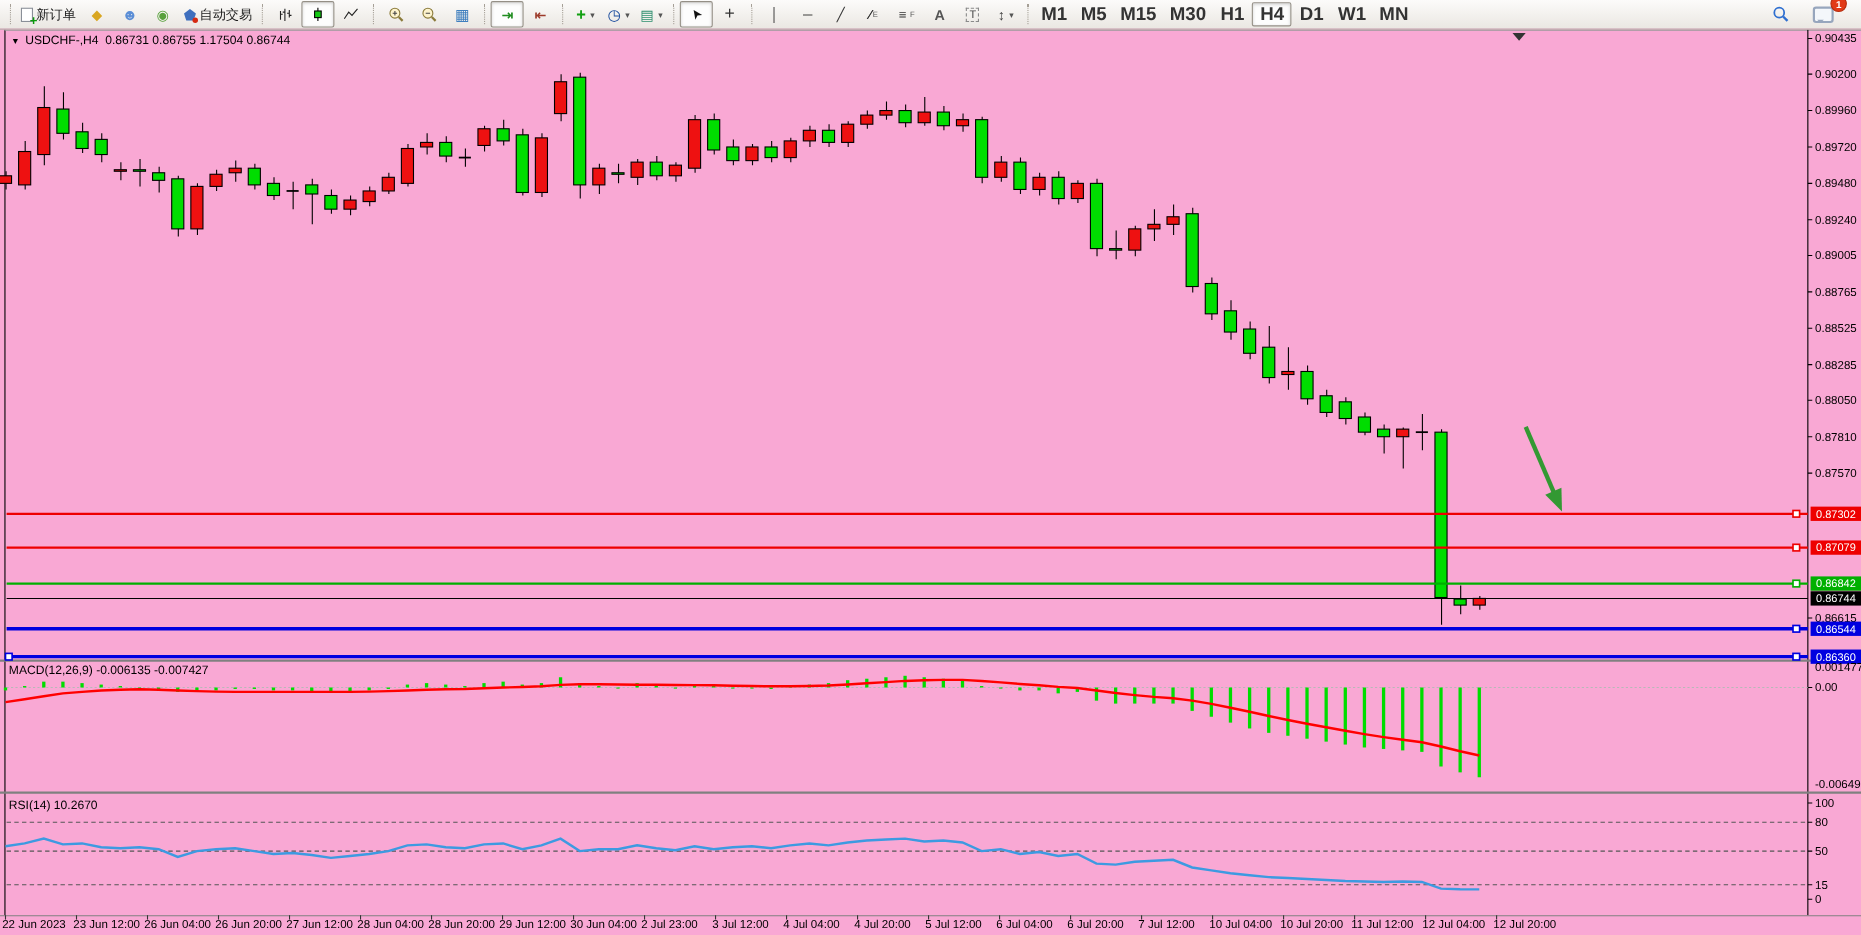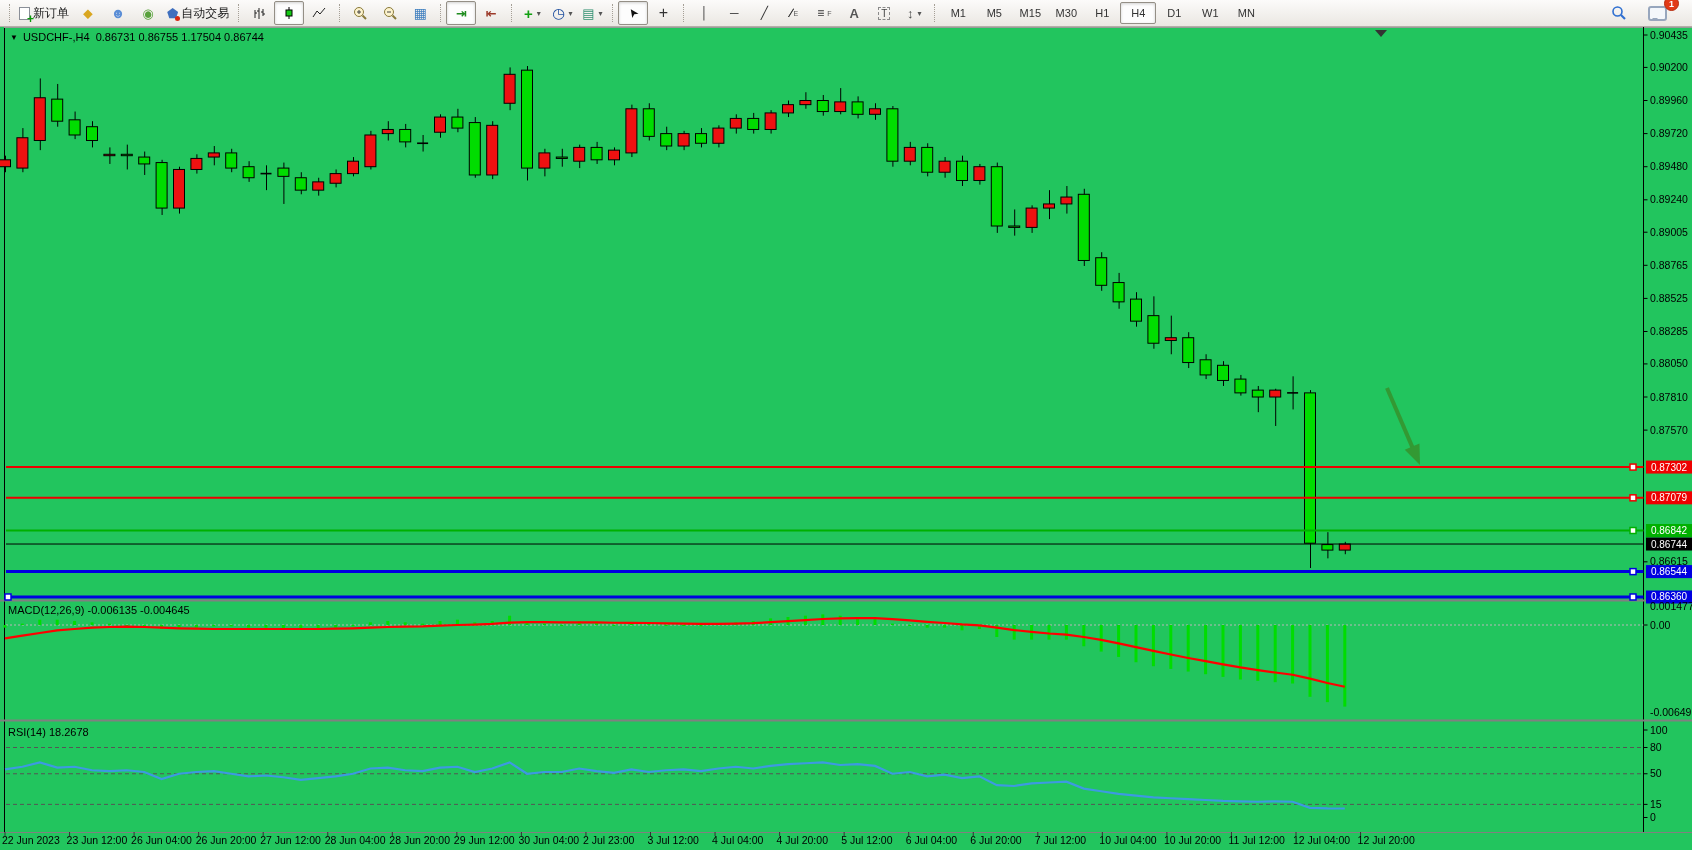--- a/index.html
+++ b/index.html
@@ -1,36 +1,36 @@
 <!DOCTYPE html>
 <html><head>
 <meta charset="utf-8">
 <style>
   html,body{margin:0;padding:0;background:#fff;}
-  .screen{position:relative;width:1692px;height:850px;background:#22c55e;overflow:hidden;
+  .screen{position:relative;width:1692px;height:850px;background:#f9a8d4;overflow:hidden;
           font-family:"Liberation Sans","DejaVu Sans",sans-serif;}
   
   .toolbar{position:absolute;top:0;left:0;width:1692px;height:27px;box-sizing:border-box;
            background:linear-gradient(#fcfbfa,#eae7e2);border-bottom:1px solid #b3afa7;
            display:flex;align-items:center;padding:0 4px;}
   .grip{width:0;height:18px;border-left:1px dotted #a59f96;margin:0 5px;}
   .tb{height:22px;min-width:22px;display:flex;align-items:center;justify-content:center;
       border:1px solid transparent;border-radius:2px;font-size:12px;color:#222;padding:0 3px;gap:3px;}
   .tb.pressed{background:#fdfdfd;border:1px solid #948f86;box-shadow:inset 0 1px 3px rgba(0,0,0,.18);}
   .tb-label{font-size:12px;color:#1a1a1a;white-space:nowrap;}
   .caret{font-size:8px;color:#555;margin-left:1px;}
   .ic{line-height:1;display:inline-block;}
   .docic{width:11px;height:13px;background:#fff;border:1px solid #8a8f98;position:relative;box-sizing:border-box;}
   .docic::after{content:"+";position:absolute;right:-5px;bottom:-6px;color:#0c9a0c;font-weight:bold;font-size:12px;}
   .bubble{width:15px;height:11px;border:2px solid #97a6bd;border-radius:3px;position:relative;display:inline-block;background:#f4f7fb;}
   .bubble::after{content:"";position:absolute;left:2px;bottom:-5px;border:3px solid transparent;border-top-color:#97a6bd;}
   .badge{position:absolute;top:-6px;right:-8px;width:13px;height:13px;border-radius:50%;background:#e23a17;
          color:#fff;font-size:9px;font-weight:bold;display:flex;align-items:center;justify-content:center;border:1px solid #b52c0e;}
   .labelT{border:1px dashed #8a8a8a;padding:0 2px;font-size:10px;color:#444;}
-  .tf{font-size:11px;color:#333;padding:0 5px;height:20px;min-width:24px;}
+  .tf{font-size:17px;color:#333;padding:0 5px;height:20px;min-width:24px;font-weight:bold;}
   .right-tools{margin-left:auto;display:flex;align-items:center;gap:8px;padding-right:10px;}
   
   .overlay{position:absolute;color:#000;font-size:11px;white-space:pre;z-index:3;}
   #chart-title{left:10px;top:31px;display:flex;align-items:center;gap:5px;}
   #macd-label{left:8px;top:604px;}
   #rsi-label{left:8px;top:726px;}
   .dd-tri{font-size:8px;color:#000;}
   svg{position:absolute;left:0;top:27px;z-index:1;}
   text{font-family:"Liberation Sans","DejaVu Sans",sans-serif;}
 </style>
@@ -179,22 +179,22 @@
         <span class="bubble"></span>
         <span class="badge">1</span>
       </div>
     </div>
   </div>
 
   <div class="overlay" id="chart-title">
     <span class="dd-tri">▼</span>
     <span>USDCHF-,H4  0.86731 0.86755 1.17504 0.86744</span>
   </div>
-  <div class="overlay" id="macd-label">MACD(12,26,9) -0.006135 -0.004645</div>
-  <div class="overlay" id="rsi-label">RSI(14) 18.2678</div>
+  <div class="overlay" id="macd-label">MACD(12,26,9) -0.006135 -0.007427</div>
+  <div class="overlay" id="rsi-label">RSI(14) 10.2670</div>
 
   <svg id="chart-svg" width="1692" height="823">
       <line x1="4.5" y1="0" x2="4.5" y2="805" stroke="#000"></line>
       <line x1="4" y1="0.5" x2="1692" y2="0.5" stroke="#9a9a9a"></line>
       <line x1="1643.5" y1="0" x2="1643.5" y2="805" stroke="#000"></line>
       <line x1="0" y1="573.5" x2="1692" y2="573.5" stroke="#808080" stroke-width="2"></line>
       <line x1="0" y1="693.5" x2="1692" y2="693.5" stroke="#808080" stroke-width="2"></line>
       <line x1="0" y1="805.5" x2="1692" y2="805.5" stroke="#808080"></line>
       <line x1="1643.5" y1="8" x2="1647.5" y2="8" stroke="#000"></line>
       <text x="1650" y="11.5" font-size="10.5" fill="#000">0.90435</text>

